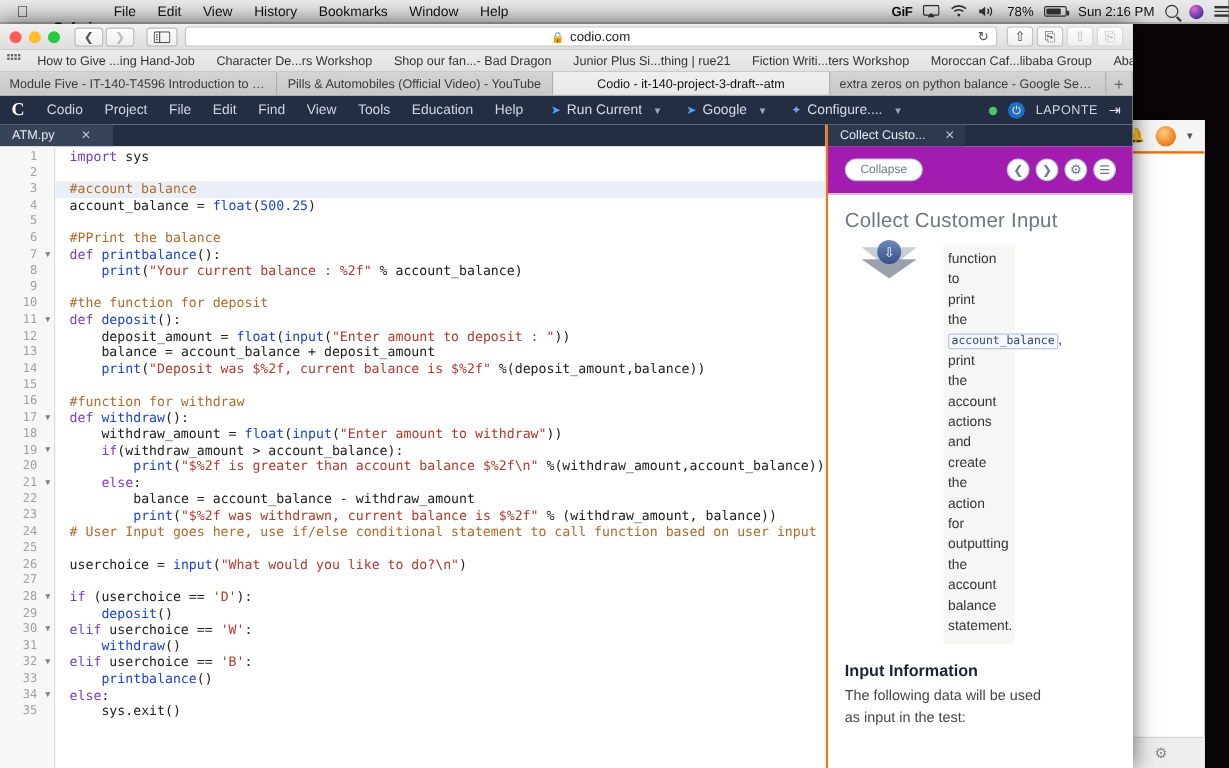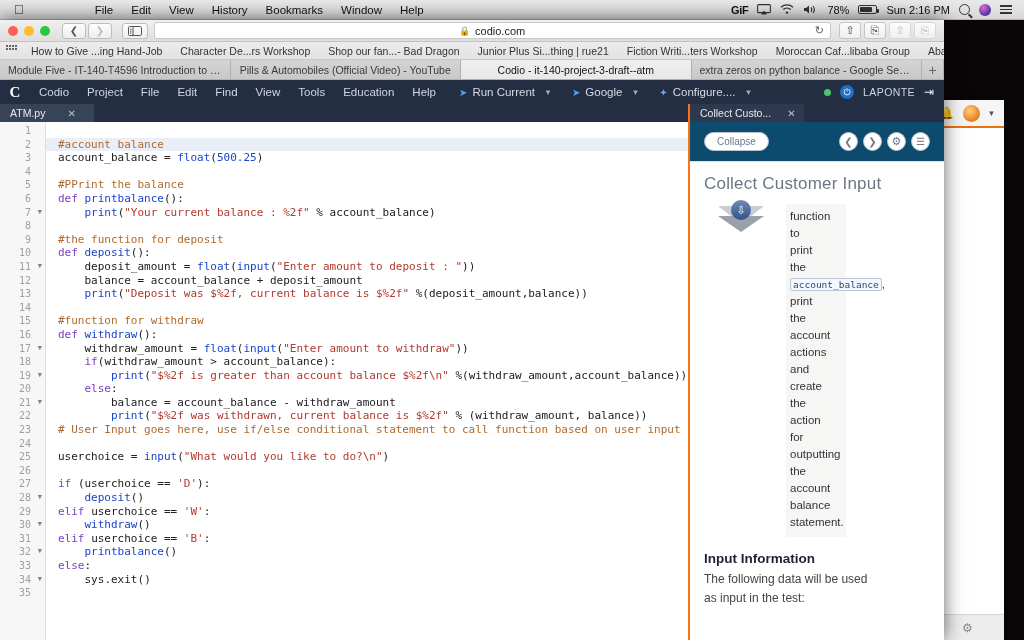--- a/index.html
+++ b/index.html
@@ -19,21 +19,21 @@
   
   .menubar {
     position: absolute; left: 0; top: 0; width: 1024px; height: 20px;
     background: linear-gradient(#e9e9e9, #d8d8d8);
     border-bottom: 1px solid #b4b4b4;
     display: flex; align-items: center; font-size: 11.5px; color: #111;
   }
   .menubar .apple { margin: 0 12px 0 14px; font-size: 13px; line-height: 1; }
   .menubar .mi { padding: 0 9px; white-space: nowrap; }
   .menubar .mi.bold { font-weight: bold; margin-top: 29px; }
-  .menubar .right { margin-left: auto; display: flex; align-items: center; gap: 9px; padding-right: 12px; }
+  .menubar .right { margin-left: auto; display: flex; align-items: center; gap: 9px; padding-right: 0; }
   .menubar .right .it { display: flex; align-items: center; font-size: 11px; white-space: nowrap; }
   .gifbadge { font-weight: bold; font-size: 12px; letter-spacing: -0.3px; }
   .battbox { width: 19px; height: 9px; border: 1px solid #333; border-radius: 2px; position: relative; }
   .battbox::after { content:""; position:absolute; right:-3px; top:2.5px; width:2px; height:4px; background:#333; border-radius:0 1px 1px 0;}
   .battfill { position: absolute; left: 1px; top: 1px; bottom: 1px; width: 12px; background: #333; border-radius: 1px; }
   .spotlight { width: 11px; height: 11px; border: 1.6px solid #333; border-radius: 50%; position: relative; }
   .spotlight::after { content:""; position:absolute; right:-4px; bottom:-3px; width:5px; height:1.6px; background:#333; transform: rotate(45deg); }
   .sirilogo { width: 12px; height: 12px; border-radius: 50%;
               background: radial-gradient(circle at 35% 30%, #e46ad0, #6a3fb0 55%, #2b1d60); }
   .listicon { display:flex; flex-direction:column; gap:2px; }
@@ -124,21 +124,21 @@
                 font-family:"DejaVu Sans Mono", monospace; }
   .status-bar .lang { font-family:"Liberation Sans",sans-serif; font-size:10px;}
 
   
   .guide-pane { flex:1; display:flex; flex-direction:column; background:#fff; border-left:2px solid #f97316; }
   .guide-tabs { height: 18px; background:#242e42; display:flex; align-items:stretch; }
   .guide-tab { background:#2e3950; color:#e6eaf2; font-size:10.5px; display:flex; align-items:center;
                padding: 0 8px 0 10px; gap: 16px; }
   .guide-tab .x { color:#b9c2d2; font-size:10px; }
   .guide-toolbar { height: 40px; display:flex; align-items:center; padding: 0 14px; gap: 10px;
-                   border-bottom: 1px solid #e2e2e2; background:#0c4a6e;}
+                   border-bottom: 1px solid #e2e2e2; background:#a21caf;}
   .collapse-btn { border:1px solid #b9c4d2; border-radius: 12px; color:#6b7890; font-size:10px;
                   padding: 3px 12px; background:#fff; }
   .tb-circles { margin-left:auto; display:flex; align-items:center; gap:5px; }
   .circ { width: 19px; height: 19px; border-radius:50%; border:1px solid #b9c4d2; color:#6b7890;
           display:flex; align-items:center; justify-content:center; font-size:10px; background:#fff; }
   .circ.gear { font-size:11px; }
   .guide-content { flex:1; overflow:hidden; padding: 12px 14px 0 14px; position:relative; }
   .guide-title { font-size: 17px; color:#6d7684; font-weight: normal; margin-bottom: 10px; letter-spacing:.2px;}
   .guide-figrow { display:flex; }
   .figbox { width: 82px; flex:none; position:relative; }
@@ -388,20 +388,21 @@
                 <div class="ln">28<span class="fold">▼</span></div>
                 <div class="ln">29</div>
                 <div class="ln">30<span class="fold">▼</span></div>
                 <div class="ln">31</div>
                 <div class="ln">32<span class="fold">▼</span></div>
                 <div class="ln">33</div>
                 <div class="ln">34<span class="fold">▼</span></div>
                 <div class="ln">35</div>
               </div>
             <div class="code" id="code">
+                <div class="row"><span class="tok-kw">import</span><span class="tok-pl"> </span><span class="tok-pl">sys</span></div>
                 <div class="row">&nbsp;</div>
                 <div class="row hl"><span class="tok-cm">#account balance</span></div>
                 <div class="row"><span class="tok-pl">account_balance</span><span class="tok-pl"> </span><span class="tok-pl">=</span><span class="tok-pl"> </span><span class="tok-builtin">float</span><span class="tok-pl">(</span><span class="tok-num">500.25</span><span class="tok-pl">)</span></div>
                 <div class="row">&nbsp;</div>
                 <div class="row"><span class="tok-cm">#PPrint the balance</span></div>
                 <div class="row"><span class="tok-kw">def</span><span class="tok-pl"> </span><span class="tok-def">printbalance</span><span class="tok-pl">(</span><span class="tok-pl">)</span><span class="tok-pl">:</span></div>
                 <div class="row"><span class="tok-pl"> </span><span class="tok-pl"> </span><span class="tok-pl"> </span><span class="tok-pl"> </span><span class="tok-builtin">print</span><span class="tok-pl">(</span><span class="tok-str">"Your current balance : %2f"</span><span class="tok-pl"> </span><span class="tok-pl">%</span><span class="tok-pl"> </span><span class="tok-pl">account_balance</span><span class="tok-pl">)</span></div>
                 <div class="row">&nbsp;</div>
                 <div class="row"><span class="tok-cm">#the function for deposit</span></div>
                 <div class="row"><span class="tok-kw">def</span><span class="tok-pl"> </span><span class="tok-def">deposit</span><span class="tok-pl">(</span><span class="tok-pl">)</span><span class="tok-pl">:</span></div>

